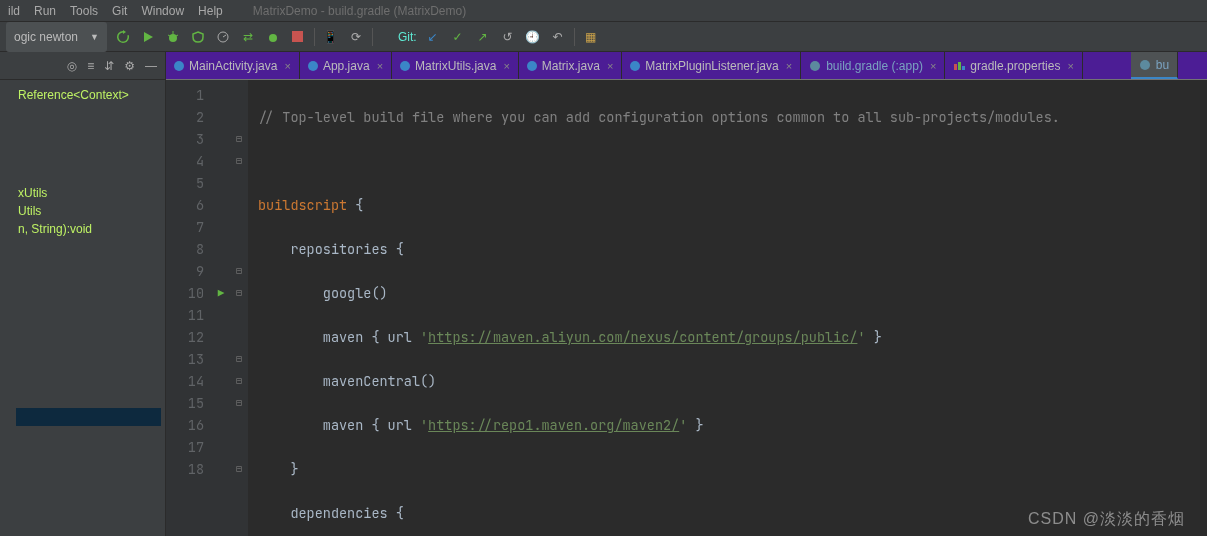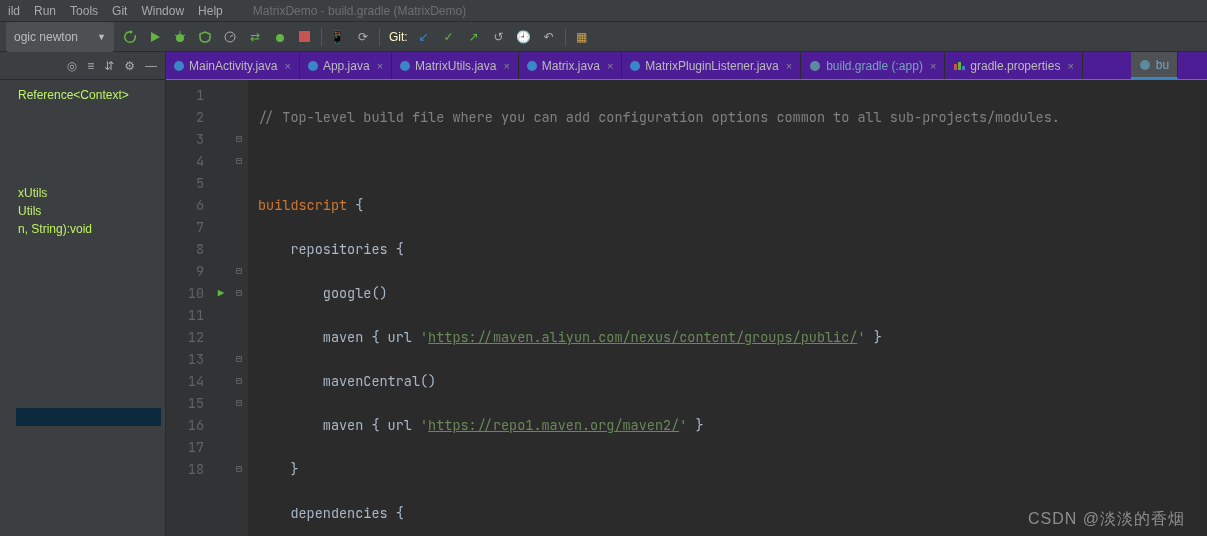--- a/index.html
+++ b/index.html
@@ -1,25 +1,25 @@
 <!DOCTYPE html>
 <html><head>
 <meta charset="utf-8">
 <style>
   * { margin: 0; padding: 0; box-sizing: border-box; }
   body { font-family: "Segoe UI", Arial, sans-serif; background: #2b2b2b; color: #bbb; font-size: 12px; overflow: hidden; width: 1207px; height: 536px; position: relative; }
   .menubar { height: 22px; background: #3c3f41; display: flex; align-items: center; padding: 0 4px; color: #a9a9a9; border-bottom: 1px solid #2b2b2b; }
   .menubar .mitem { margin-right: 6px; padding: 0 4px; cursor: pointer; }
   .menubar .title { margin-left: 20px; color: #6e6e6e; }
   .toolbar { height: 30px; background: #3c3f41; display: flex; align-items: center; padding: 0 6px; color: #bbb; gap: 7px; border-bottom: 1px solid #2b2b2b; }
-  .toolbar .drop { background: #4c5052; padding: 8px 8px; border-radius: 3px; color: #bbb; display: inline-flex; align-items: center; gap: 19px; }
+  .toolbar .drop { background: #4c5052; padding: 8px 8px; border-radius: 3px; color: #bbb; display: inline-flex; align-items: center; gap: 12px; }
   .toolbar .chev { font-size: 9px; color:#bbb; }
   .toolbar .ic { width: 18px; height: 18px; display: inline-flex; align-items: center; justify-content: center; cursor: pointer; color:#aaa; }
   .toolbar .sep { width:1px; height:18px; background:#555; }
-  .toolbar .git-lbl { color:#fef9c3; margin-left: 2px; }
+  .toolbar .git-lbl { color:#5eead4; margin-left: 18px; }
   .ic svg { display:block; }
 
   .workzone { display: flex; height: calc(536px - 52px); }
   .sidepanel { width: 166px; background: #3c3f41; border-right: 1px solid #2b2b2b; display:flex; flex-direction:column; }
   .side-toolbar { height: 28px; border-bottom: 1px solid #2b2b2b; display:flex; align-items:center; justify-content:flex-end; gap:10px; padding: 0 8px; color:#aaa; }
   .side-toolbar .sic { cursor:pointer; }
   .tree { padding: 6px 4px 0 16px; font-size: 12px; color:#bef264; }
   .tree .node { padding: 2px 0 2px 2px; white-space: nowrap; overflow:hidden; text-overflow: clip; }
   .tree .spacer { height: 80px; }
   .tree .sel { background:#0d293e; }

